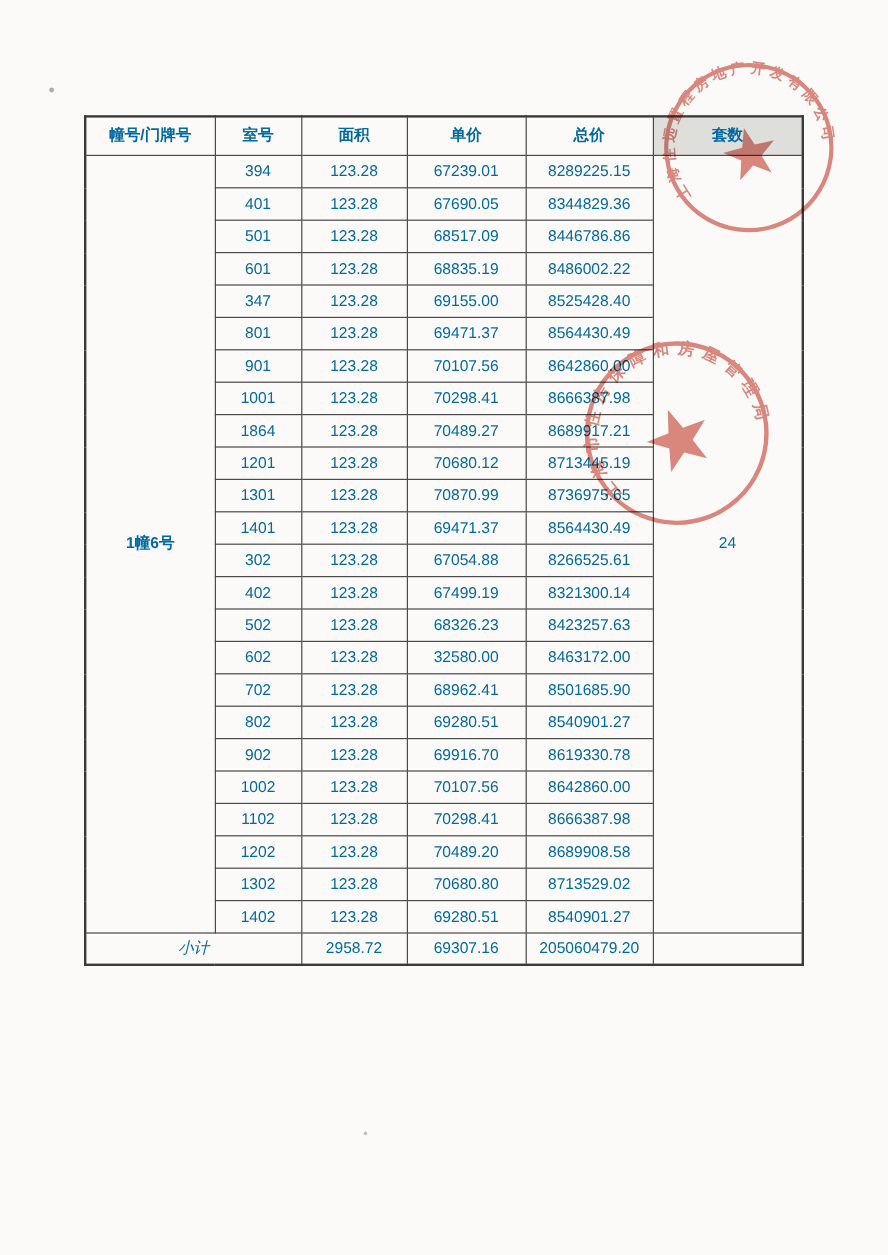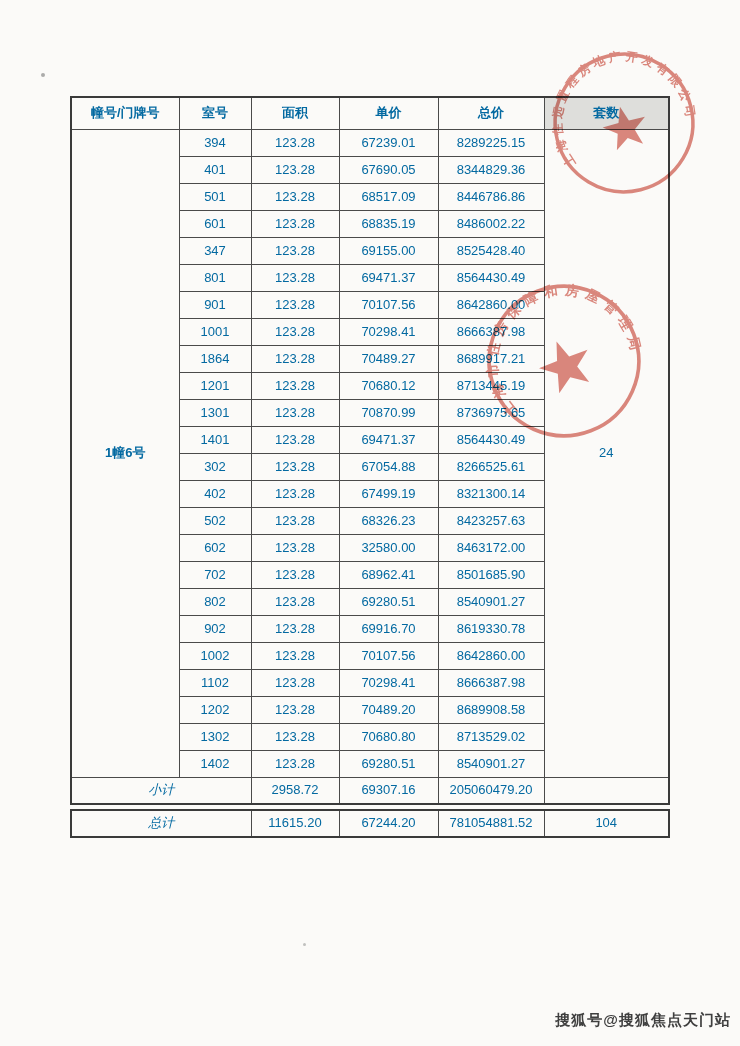--- a/index.html
+++ b/index.html
@@ -254,39 +254,20 @@
         <tr class="subtotal-row">
           <td colspan="2" class="subtotal-label">小计</td>
           <td>2958.72</td>
           <td>69307.16</td>
           <td>205060479.20</td>
           <td></td>
         </tr>
       </tbody>
     </table>
 
-    <table class="total-table">
-      <colgroup>
-        <col style="width:108px">
-          <col style="width:72px">
-          <col style="width:88px">
-        <col style="width:99px">
-          <col style="width:106px">
-          <col style="width:125px">
-      </colgroup>
-      <tbody>
-        <tr>
-          <td colspan="2" class="total-label">总计</td>
-          <td>11615.20</td>
-          <td>67244.20</td>
-          <td>781054881.52</td>
-          <td>104</td>
-        </tr>
-      </tbody>
-    </table>
   </div>
 
   <div class="stamp stamp-1">
     <svg viewBox="0 0 170 170">
       <circle cx="85" cy="85" r="78" fill="none" stroke-width="4" stroke="#d4685c"></circle>
       <path id="seal-arc-1" d="M 22 118 A 71 71 0 1 1 148 118" fill="none"></path>
       <text font-size="13.5" letter-spacing="4.5" fill="#d4685c">
         <textPath href="#seal-arc-1" startOffset="2">上海住远置程房地产开发有限公司</textPath>
       </text>
       <polygon points="85,66 91.1,83.6 109.7,84 94.9,95.2 100.3,113 85,102.4 69.7,113 75.1,95.2 60.3,84 78.9,83.6" fill="#d4685c"></polygon>
@@ -300,14 +281,13 @@
       <text font-size="15" letter-spacing="7" fill="#d4685c">
         <textPath href="#seal-arc-2" startOffset="2">上海市住房保障和房屋管理局</textPath>
       </text>
       <polygon points="90,67 97.1,87.3 118.5,87.7 101.4,100.7 107.6,121.3 90,109 72.4,121.3 78.6,100.7 61.5,87.7 82.9,87.3" fill="#d4685c"></polygon>
     </svg>
   </div>
 
   <div class="speck speck-1"></div>
   <div class="speck speck-2"></div>
 
-  <div class="footer-watermark">搜狐号@搜狐焦点天门站</div>
 </div>
 
 </body></html>

